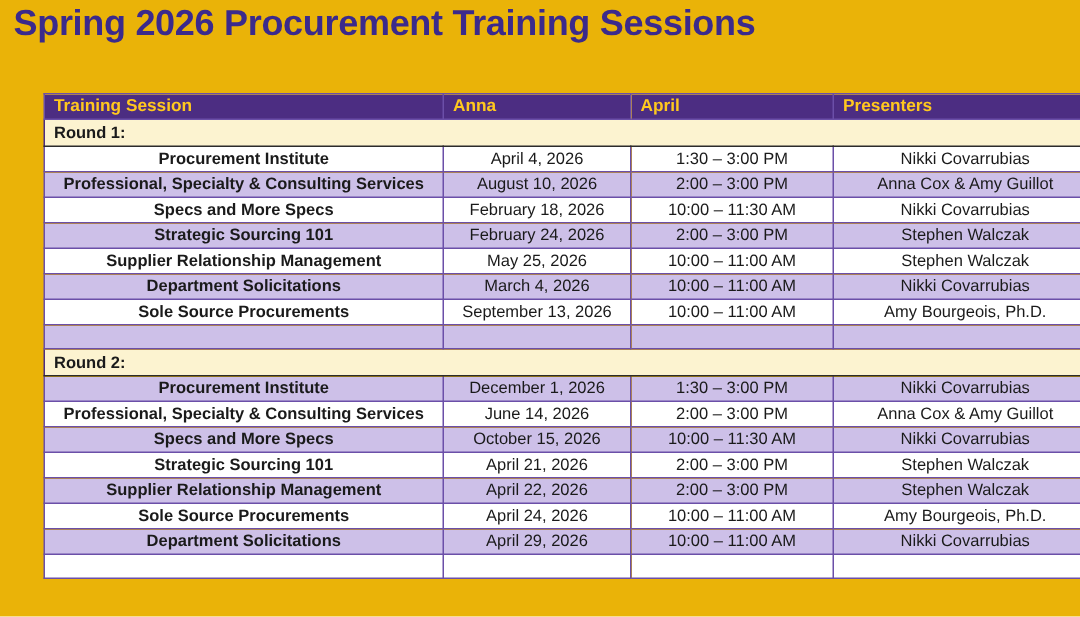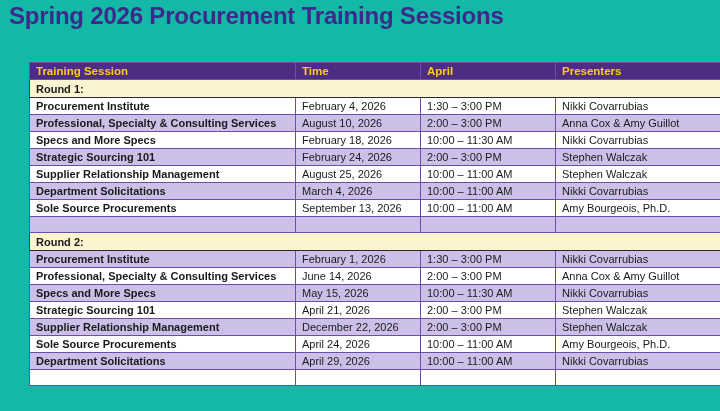--- a/index.html
+++ b/index.html
@@ -10,21 +10,21 @@
   body {
     width: 720px;
     height: 411px;
     font-family: "Liberation Sans", sans-serif;
     overflow: hidden;
   }
   .page {
     position: relative;
     width: 720px;
     height: 411px;
-    background: #14b8a6;
+    background: #eab308;
   }
   .page-title {
     position: absolute;
     left: 9px;
     top: 2px;
     font-size: 24px;
     font-weight: bold;
     color: #3b2a8c;
     letter-spacing: -0.2px;
     white-space: nowrap;
@@ -71,20 +71,21 @@
     color: #1a1a1a;
     font-weight: bold;
     border-left: 1px solid #4c2d82;
     border-right: 1px solid #4c2d82;
     border-top: 1px solid #2b2b2b;
     border-bottom: 1px solid #2b2b2b;
     height: 18px;
   }
   tr.data-row td {
     color: #1a1a1a;
+    text-align: center;
   }
   tr.data-row td.session {
     font-weight: bold;
   }
   tr.shade-white td { background: #ffffff; }
   tr.shade-lav   td { background: #cdc0e8; }
 
   tr.spacer-row td {
     height: 16px;
   }
@@ -106,32 +107,32 @@
     <table class="schedule">
       <colgroup>
         <col class="c-session">
         <col class="c-date">
         <col class="c-time">
         <col class="c-pres">
       </colgroup>
       <thead>
         <tr>
           <th>Training Session</th>
-          <th>Time</th>
+          <th>Anna</th>
           <th>April</th>
           <th>Presenters</th>
         </tr>
       </thead>
       <tbody id="schedule-body">
           <tr class="round-row">
             <td colspan="4">Round 1:</td>
           </tr>
           <tr class="data-row shade-white">
             <td class="session">Procurement Institute</td>
-            <td>February 4, 2026</td>
+            <td>April 4, 2026</td>
             <td>1:30 – 3:00 PM</td>
             <td>Nikki Covarrubias</td>
           </tr>
           <tr class="data-row shade-lav">
             <td class="session">Professional, Specialty &amp; Consulting Services</td>
             <td>August 10, 2026</td>
             <td>2:00 – 3:00 PM</td>
             <td>Anna Cox &amp; Amy Guillot</td>
           </tr>
           <tr class="data-row shade-white">
@@ -141,21 +142,21 @@
             <td>Nikki Covarrubias</td>
           </tr>
           <tr class="data-row shade-lav">
             <td class="session">Strategic Sourcing 101</td>
             <td>February 24, 2026</td>
             <td>2:00 – 3:00 PM</td>
             <td>Stephen Walczak</td>
           </tr>
           <tr class="data-row shade-white">
             <td class="session">Supplier Relationship Management</td>
-            <td>August 25, 2026</td>
+            <td>May 25, 2026</td>
             <td>10:00 – 11:00 AM</td>
             <td>Stephen Walczak</td>
           </tr>
           <tr class="data-row shade-lav">
             <td class="session">Department Solicitations</td>
             <td>March 4, 2026</td>
             <td>10:00 – 11:00 AM</td>
             <td>Nikki Covarrubias</td>
           </tr>
           <tr class="data-row shade-white">
@@ -168,45 +169,45 @@
             <td class="session"></td>
             <td></td>
             <td></td>
             <td></td>
           </tr>
           <tr class="round-row">
             <td colspan="4">Round 2:</td>
           </tr>
           <tr class="data-row shade-lav">
             <td class="session">Procurement Institute</td>
-            <td>February 1, 2026</td>
+            <td>December 1, 2026</td>
             <td>1:30 – 3:00 PM</td>
             <td>Nikki Covarrubias</td>
           </tr>
           <tr class="data-row shade-white">
             <td class="session">Professional, Specialty &amp; Consulting Services</td>
             <td>June 14, 2026</td>
             <td>2:00 – 3:00 PM</td>
             <td>Anna Cox &amp; Amy Guillot</td>
           </tr>
           <tr class="data-row shade-lav">
             <td class="session">Specs and More Specs</td>
-            <td>May 15, 2026</td>
+            <td>October 15, 2026</td>
             <td>10:00 – 11:30 AM</td>
             <td>Nikki Covarrubias</td>
           </tr>
           <tr class="data-row shade-white">
             <td class="session">Strategic Sourcing 101</td>
             <td>April 21, 2026</td>
             <td>2:00 – 3:00 PM</td>
             <td>Stephen Walczak</td>
           </tr>
           <tr class="data-row shade-lav">
             <td class="session">Supplier Relationship Management</td>
-            <td>December 22, 2026</td>
+            <td>April 22, 2026</td>
             <td>2:00 – 3:00 PM</td>
             <td>Stephen Walczak</td>
           </tr>
           <tr class="data-row shade-white">
             <td class="session">Sole Source Procurements</td>
             <td>April 24, 2026</td>
             <td>10:00 – 11:00 AM</td>
             <td>Amy Bourgeois, Ph.D.</td>
           </tr>
           <tr class="data-row shade-lav">

